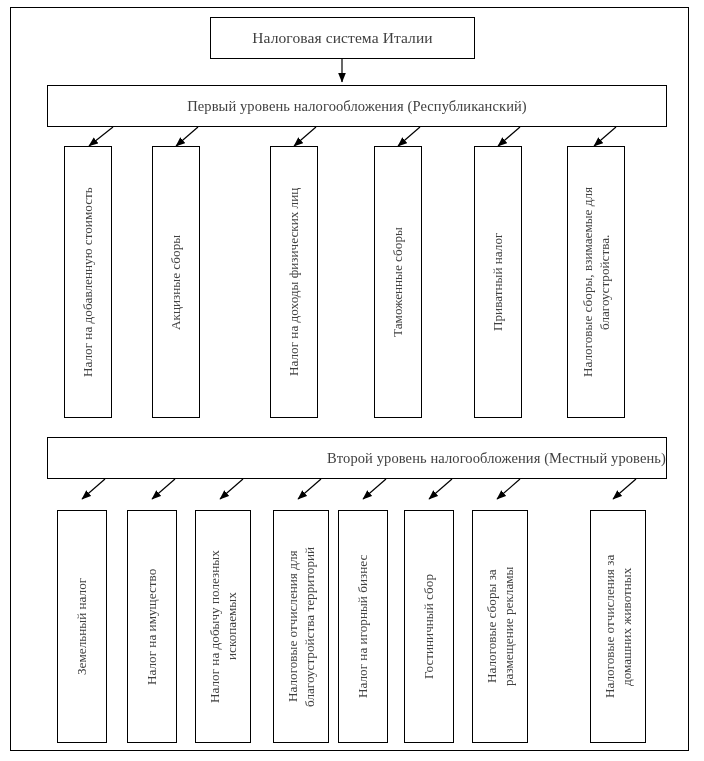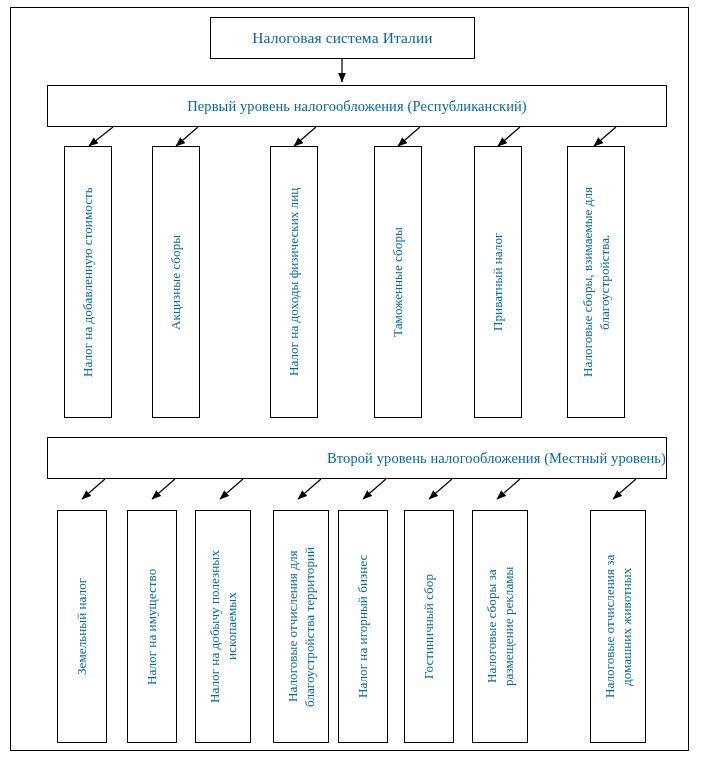--- a/index.html
+++ b/index.html
@@ -6,21 +6,21 @@
     margin: 0;
     padding: 0;
     background: #ffffff;
   }
   #canvas {
     position: relative;
     width: 704px;
     height: 761px;
     background: #ffffff;
     font-family: "Liberation Serif", "DejaVu Serif", serif;
-    color: #0369a1;
+    color: #404040;
     overflow: hidden;
   }
   .frame {
     position: absolute;
     left: 10px;
     top: 7px;
     width: 679px;
     height: 744px;
     border: 1.5px solid #000000;
     box-sizing: border-box;

